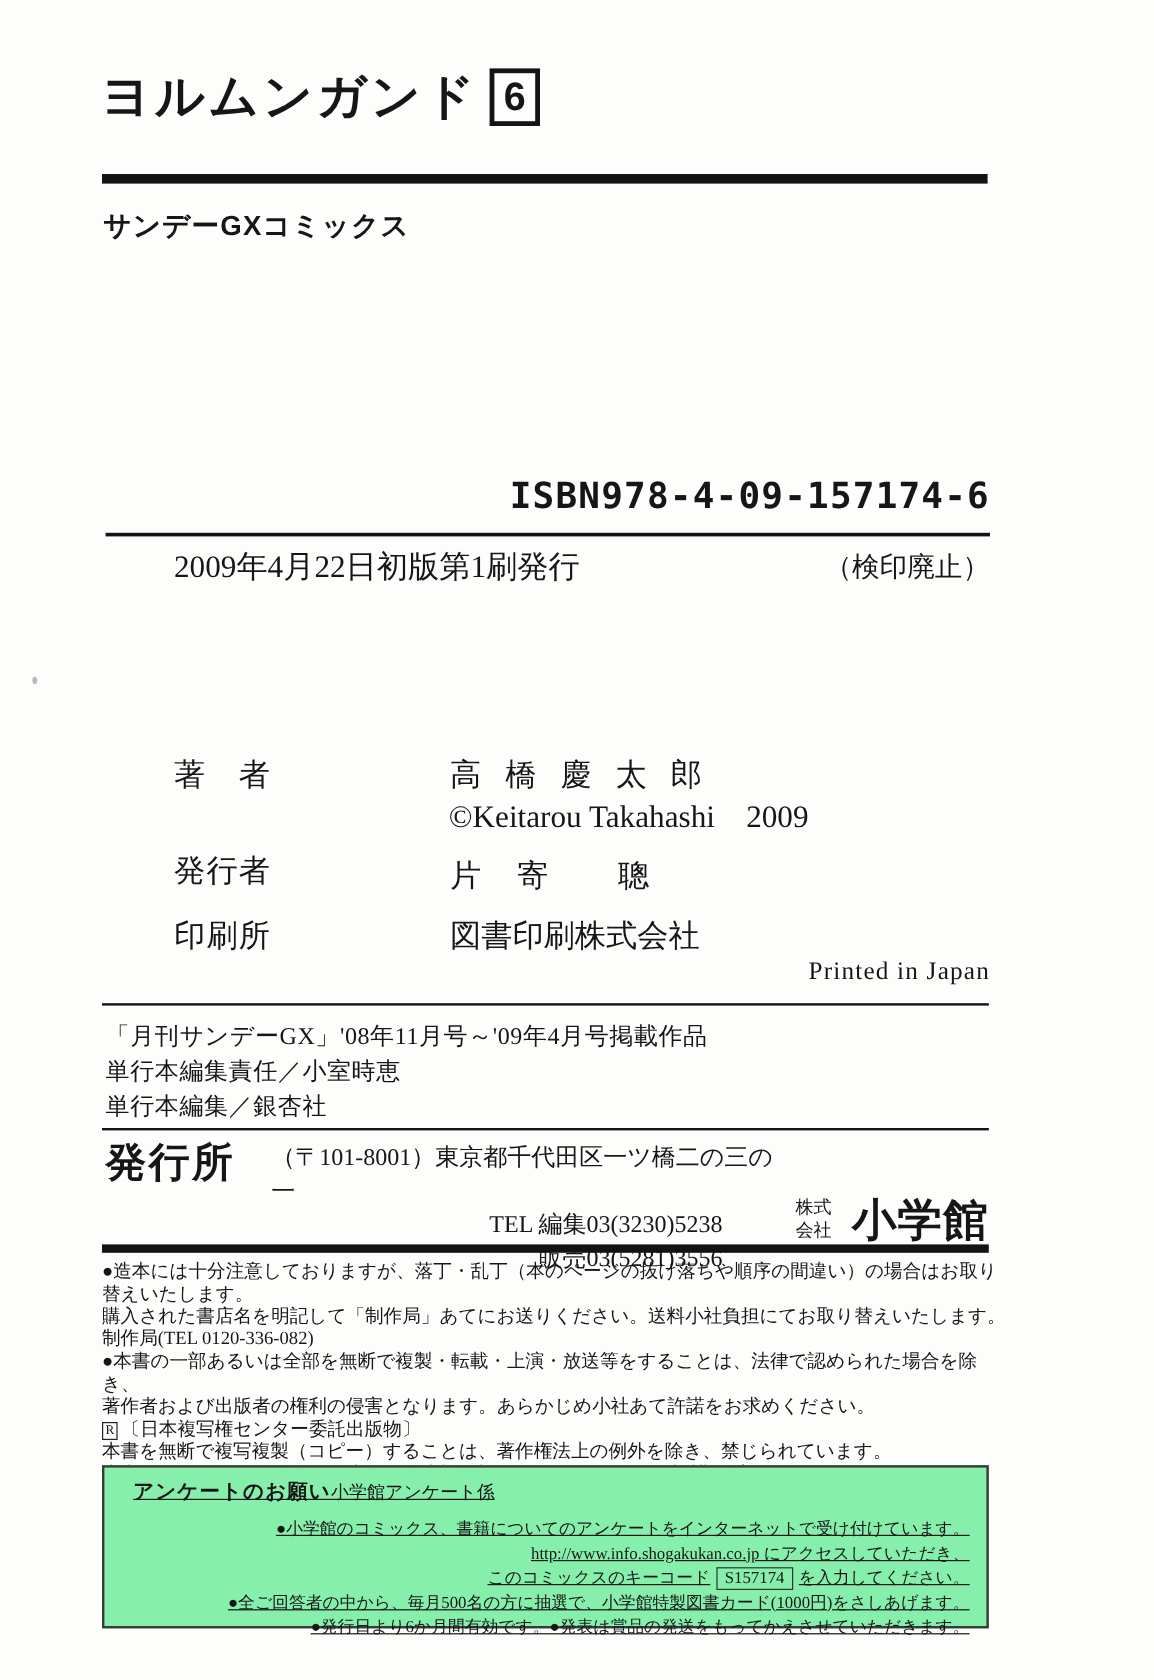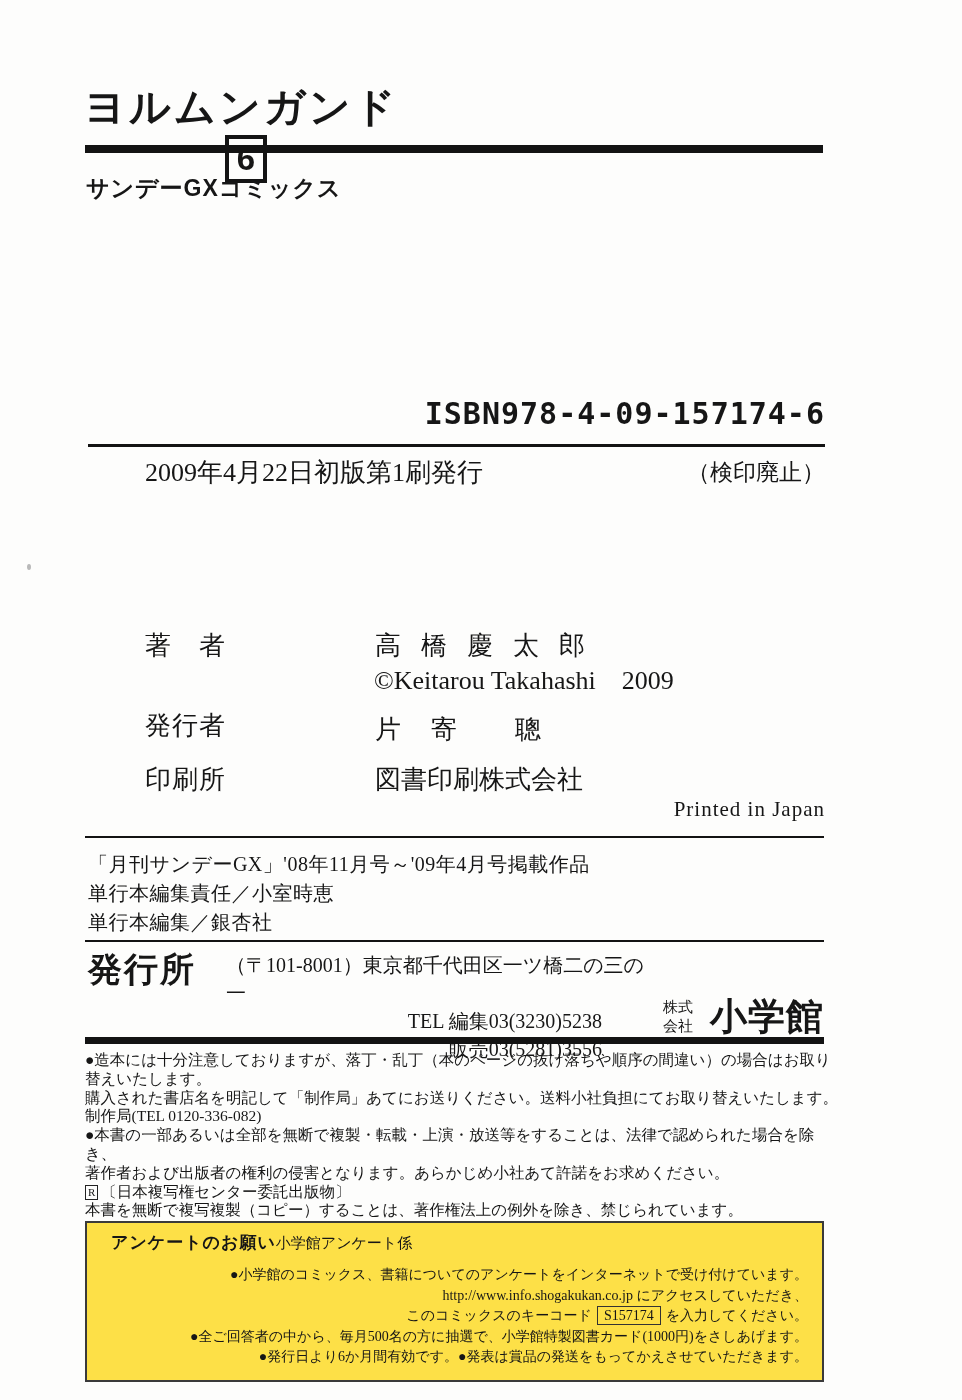--- a/index.html
+++ b/index.html
@@ -6,22 +6,22 @@
   .page{
     position:relative;
     width:962px;height:1400px;
     background:#fdfdfc;
     color:#161616;
     font-family:"Liberation Serif","DejaVu Serif",serif;
     overflow:hidden;
   }
   .abs{position:absolute;}
   
-  .title-row{top:80px;left:84px;font-family:"Liberation Sans","DejaVu Sans",sans-serif;
-    font-weight:bold;font-size:41px;letter-spacing:3px;display:flex;align-items:center;flex-direction:column;}
+  .title-row{top:53px;left:84px;font-family:"Liberation Sans","DejaVu Sans",sans-serif;
+    font-weight:bold;font-size:41px;letter-spacing:3px;display:flex;align-items:center;}
   .vol-box{display:inline-block;border:4px solid #141414;font-size:33px;line-height:1;
     padding:3px 8px 4px 8px;margin-left:9px;letter-spacing:0;}
   .rule{background:#131313;}
   .rule-thick-1{top:145px;left:85px;width:738px;height:8px;}
   .series{top:173px;left:86px;font-family:"Liberation Sans","DejaVu Sans",sans-serif;
     font-weight:bold;font-size:23px;letter-spacing:1px;}
   
   .isbn{top:396px;left:85px;width:740px;text-align:right;
     font-family:"DejaVu Sans Mono","Liberation Mono",monospace;
     font-weight:bold;font-size:30px;letter-spacing:1px;}
@@ -51,22 +51,22 @@
   .kk-stack{font-family:"Liberation Sans","DejaVu Sans",sans-serif;font-size:15px;
     line-height:1.25;margin-right:17px;}
   .kk-name{font-family:"Liberation Sans","DejaVu Sans",sans-serif;font-weight:bold;
     font-size:37px;letter-spacing:1px;}
   .rule-thick-2{top:1037px;left:85px;width:739px;height:7px;}
   
   .legal{top:1051px;left:85px;width:760px;font-size:15.5px;line-height:18.8px;}
   .rbox{display:inline-block;border:1.5px solid #222;font-size:11px;line-height:13px;
     padding:0 2px;margin-right:3px;vertical-align:1px;}
   
-  .survey{top:1221px;left:85px;width:739px;height:161px;border:2px solid #3a3a3a;
-    box-sizing:border-box;padding:8px 14px 6px 24px;background:#fde047;}
+  .survey{top:1221px;left:85px;width:739px;height:136px;border:2px solid #3a3a3a;
+    box-sizing:border-box;padding:8px 14px 6px 24px;background:#86efac;text-decoration:underline;}
   .survey-head{display:flex;align-items:baseline;margin-bottom:11px;}
   .survey-title{font-family:"Liberation Sans","DejaVu Sans",sans-serif;font-weight:bold;
     font-size:17px;letter-spacing:1px;}
   .survey-dept{font-size:15px;font-family:"Liberation Sans","DejaVu Sans",sans-serif;}
   .survey-line{font-size:14px;line-height:20.5px;text-align:right;}
   .codebox{display:inline-block;border:1.5px solid #333;padding:0 6px;margin:0 5px;line-height:17px;}
   .speck{top:564px;left:27px;width:4px;height:6px;background:#b9b9b9;border-radius:50%;}
 </style>
 </head>
 <body>

